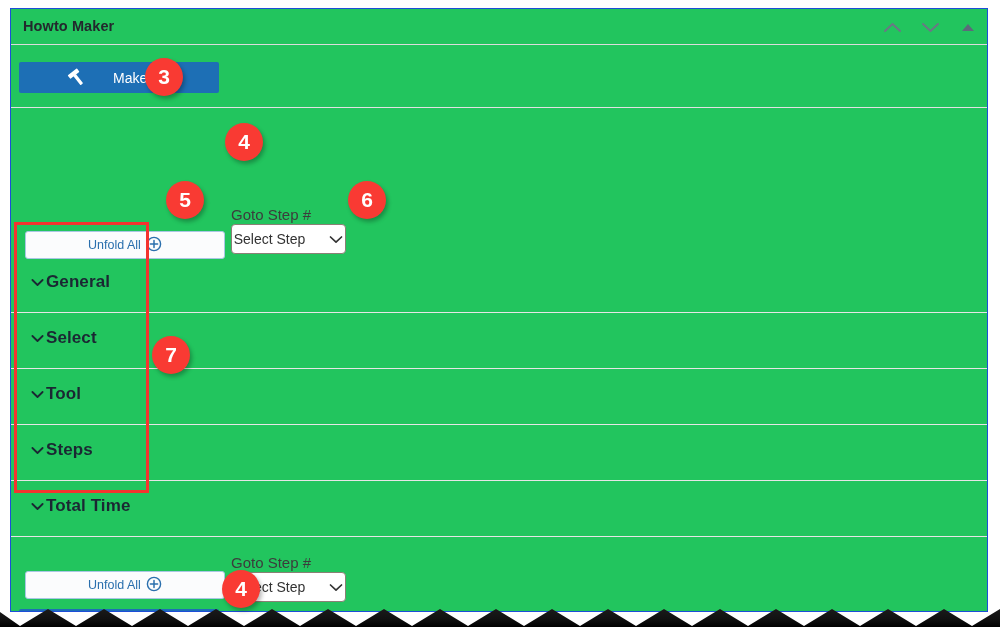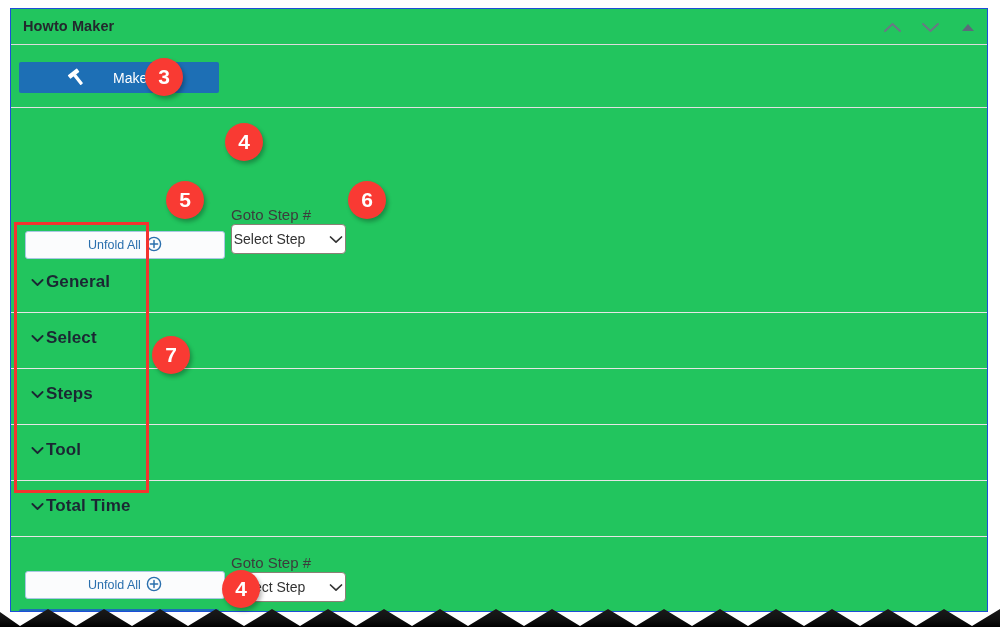--- a/index.html
+++ b/index.html
@@ -336,32 +336,32 @@
           </div>
         </div>
 
         <div class="acc-item">
           <div class="acc-head">
             <span>
               <svg width="13" height="9" viewBox="0 0 13 9">
                   <path d="M1.4 2 L6.5 7 L11.6 2" fill="none" stroke="#1b2733" stroke-width="1.8" stroke-linecap="round" stroke-linejoin="round"></path>
                 </svg>
             </span>
-            <span class="acc-title">Steps</span>
+            <span class="acc-title">Tool</span>
           </div>
         </div>
 
         <div class="acc-item">
           <div class="acc-head">
             <span>
               <svg width="13" height="9" viewBox="0 0 13 9">
                   <path d="M1.4 2 L6.5 7 L11.6 2" fill="none" stroke="#1b2733" stroke-width="1.8" stroke-linecap="round" stroke-linejoin="round"></path>
                 </svg>
             </span>
-            <span class="acc-title">Tool</span>
+            <span class="acc-title">Steps</span>
           </div>
         </div>
 
         <div class="acc-item">
           <div class="acc-head">
             <span>
               <svg width="13" height="9" viewBox="0 0 13 9">
                   <path d="M1.4 2 L6.5 7 L11.6 2" fill="none" stroke="#1b2733" stroke-width="1.8" stroke-linecap="round" stroke-linejoin="round"></path>
                 </svg>
             </span>

